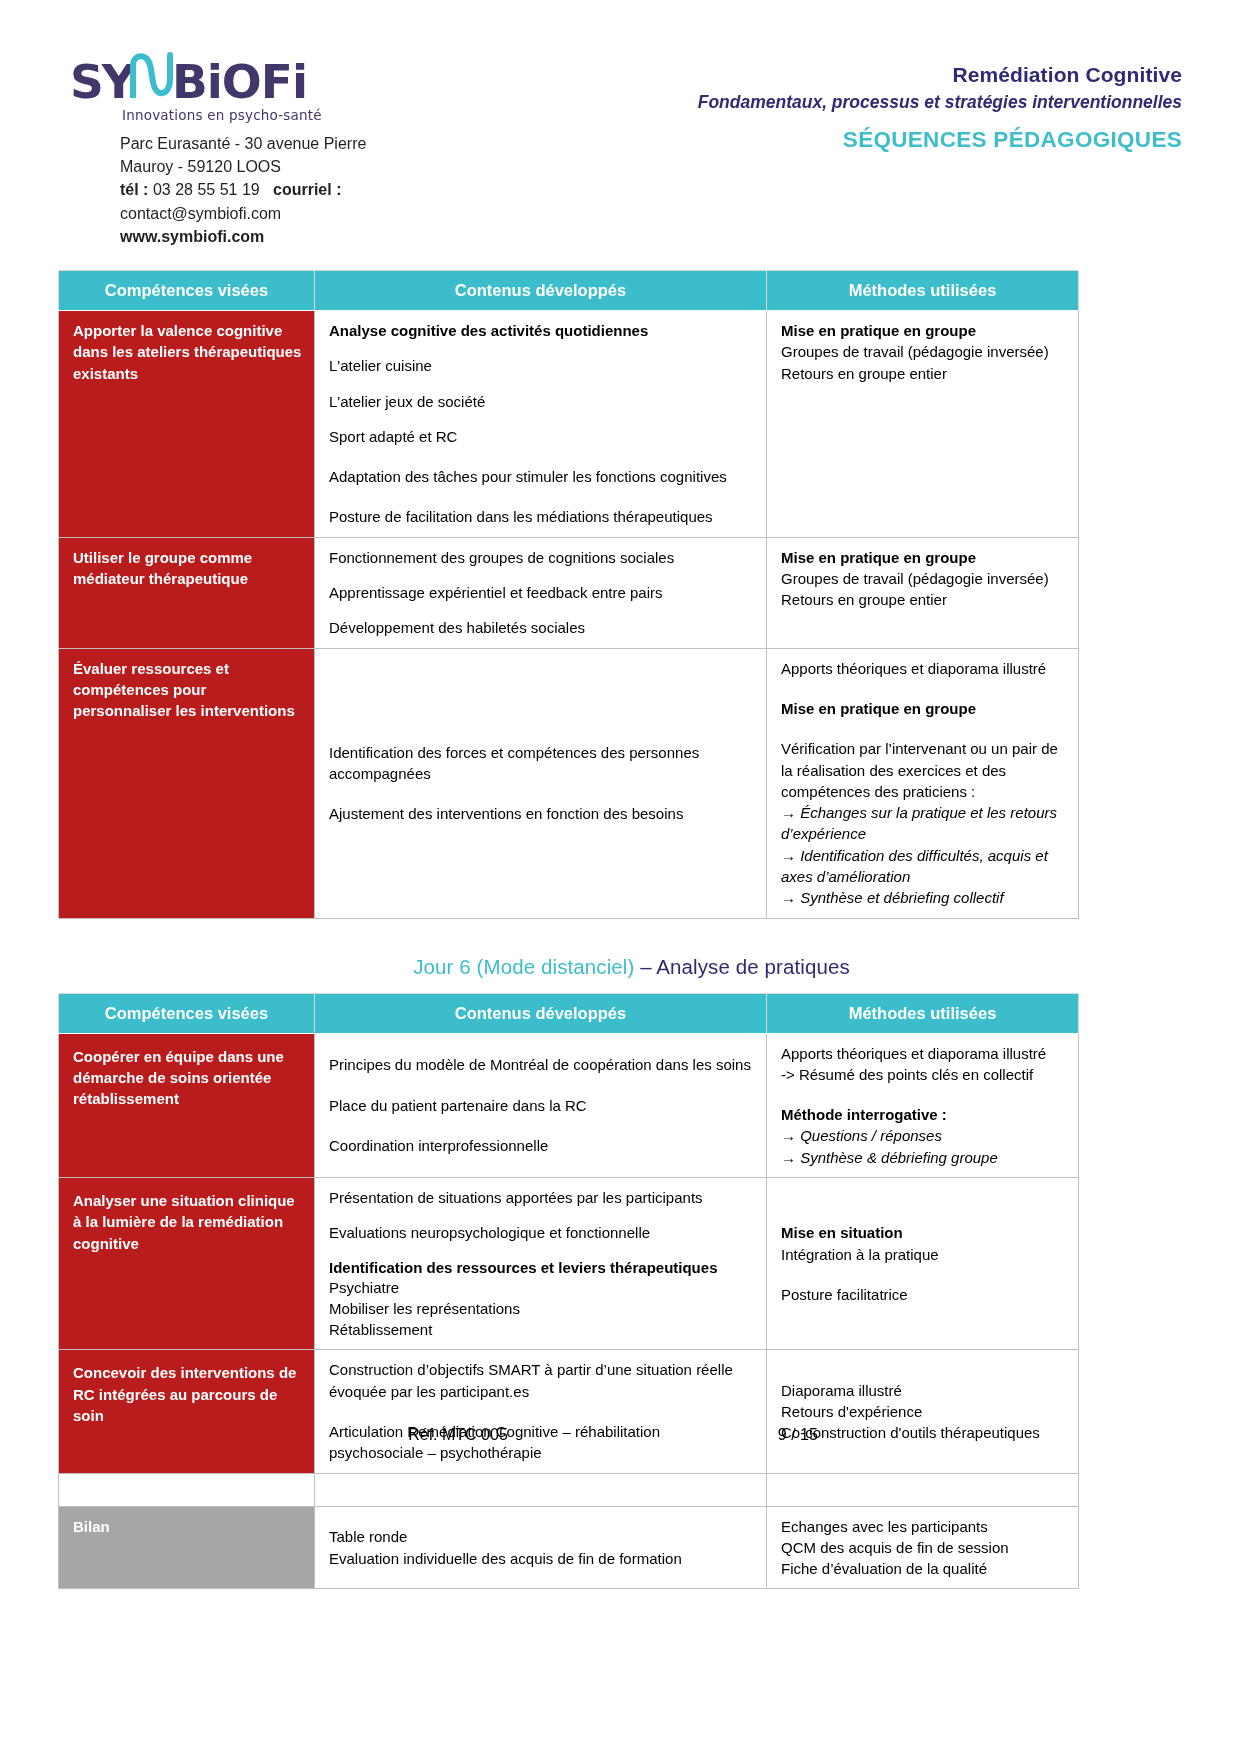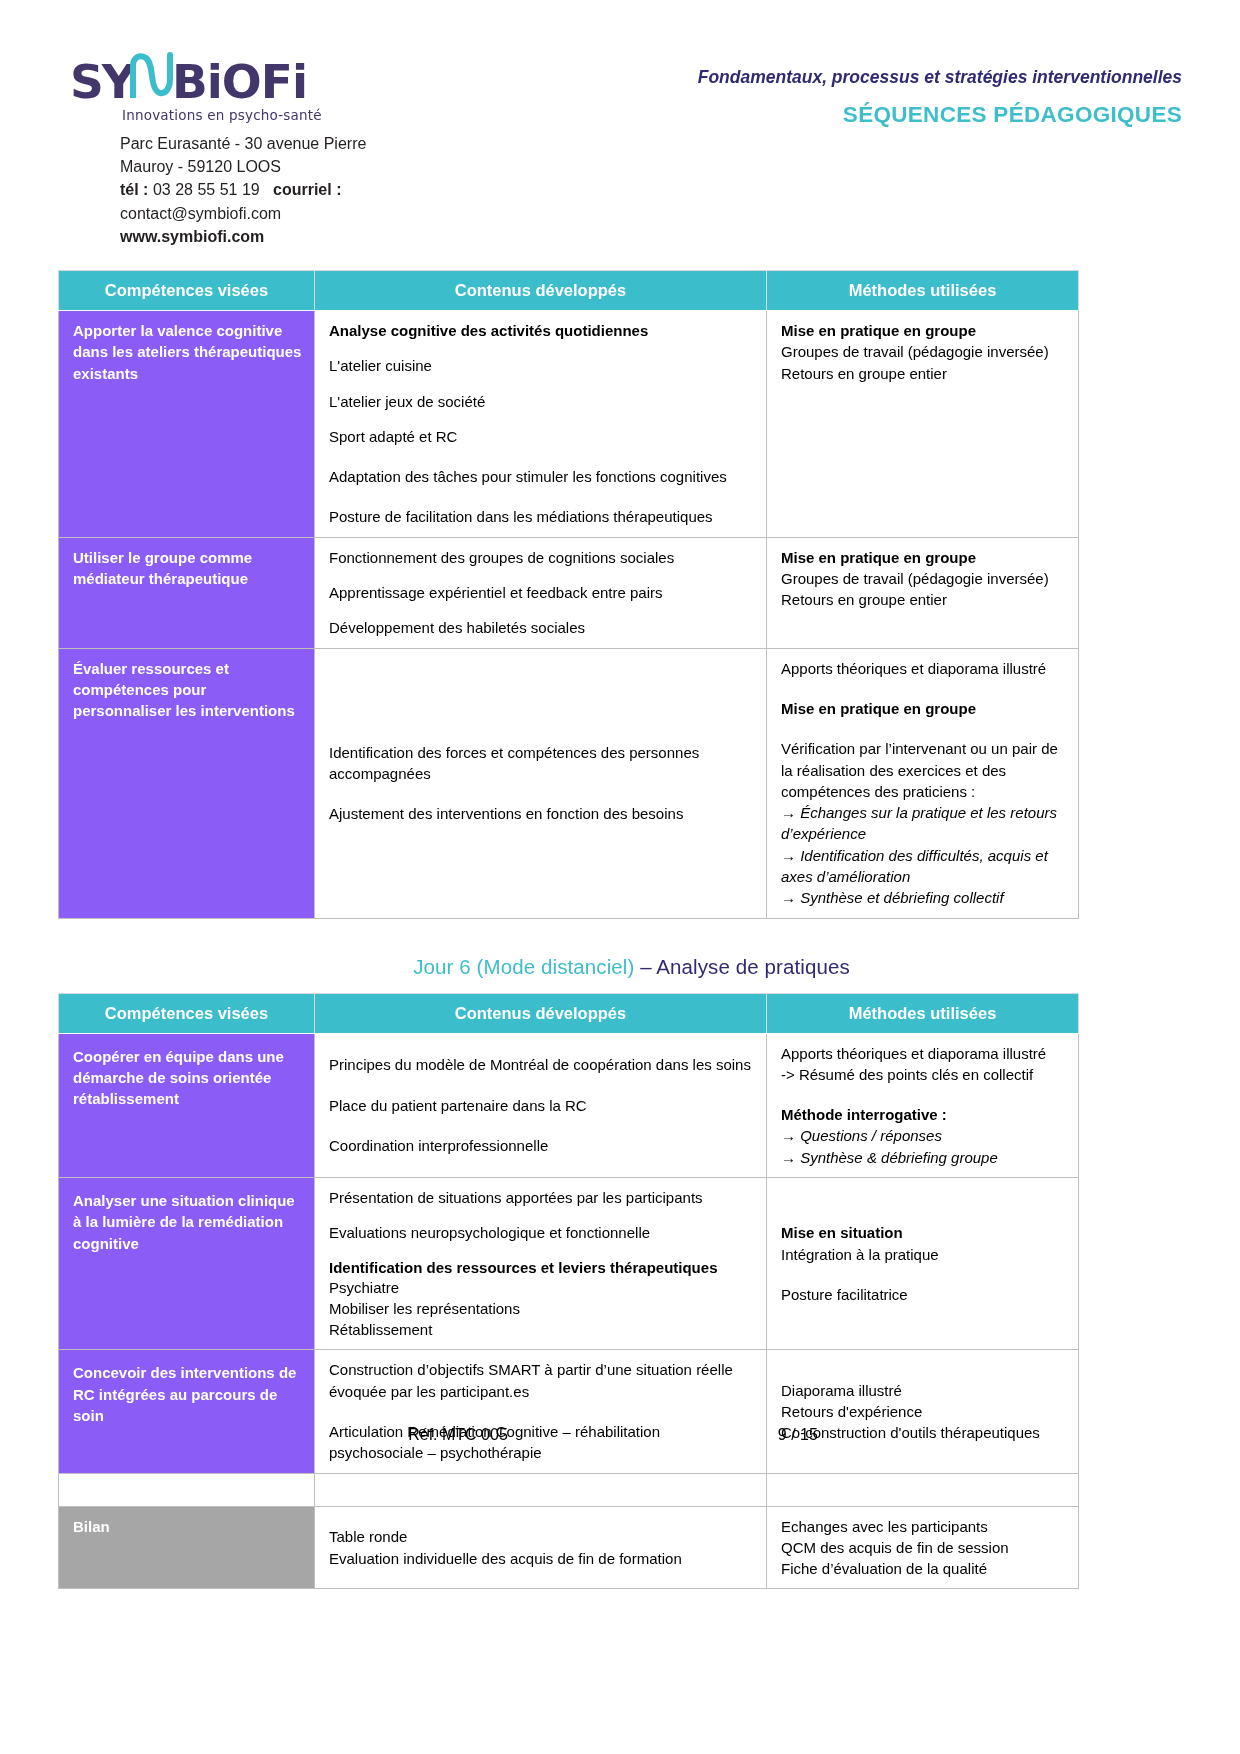--- a/index.html
+++ b/index.html
@@ -121,21 +121,21 @@
     border-bottom: 1px solid #ffffff;
   }
   table.seq td {
     border: 1px solid #bfbfbf;
     vertical-align: top;
     font-size: 15px;
     line-height: 1.42;
     padding: 9px 12px 9px 14px;
   }
   td.comp {
-    background: #8b5cf6;
+    background: #b91c1c;
     color: #ffffff;
     font-weight: bold;
     font-size: 16px;
     line-height: 1.45;
     vertical-align: middle;
     padding: 9px 10px 9px 12px;
     border: 1px solid #bfbfbf;
   }
   td.comp.top { vertical-align: top; padding-top: 12px; margin-top: 34px; }
   td.bilan {
@@ -225,20 +225,21 @@
           <b>courriel :</b>
           <span>contact@symbiofi.com</span>
         </div>
         <div>
           <b>www.symbiofi.com</b>
         </div>
       </div>
     </div>
 
     <div class="header-right">
+      <div class="title-main">Remédiation Cognitive</div>
       <div class="title-sub">Fondamentaux, processus et stratégies interventionnelles</div>
       <div class="title-seq">SÉQUENCES PÉDAGOGIQUES</div>
     </div>
   </div>
 
   <div class="tbl-wrap" style="margin-top:22px;">
     <table class="seq">
       <colgroup>
           <col class="c1">
           <col class="c2">

